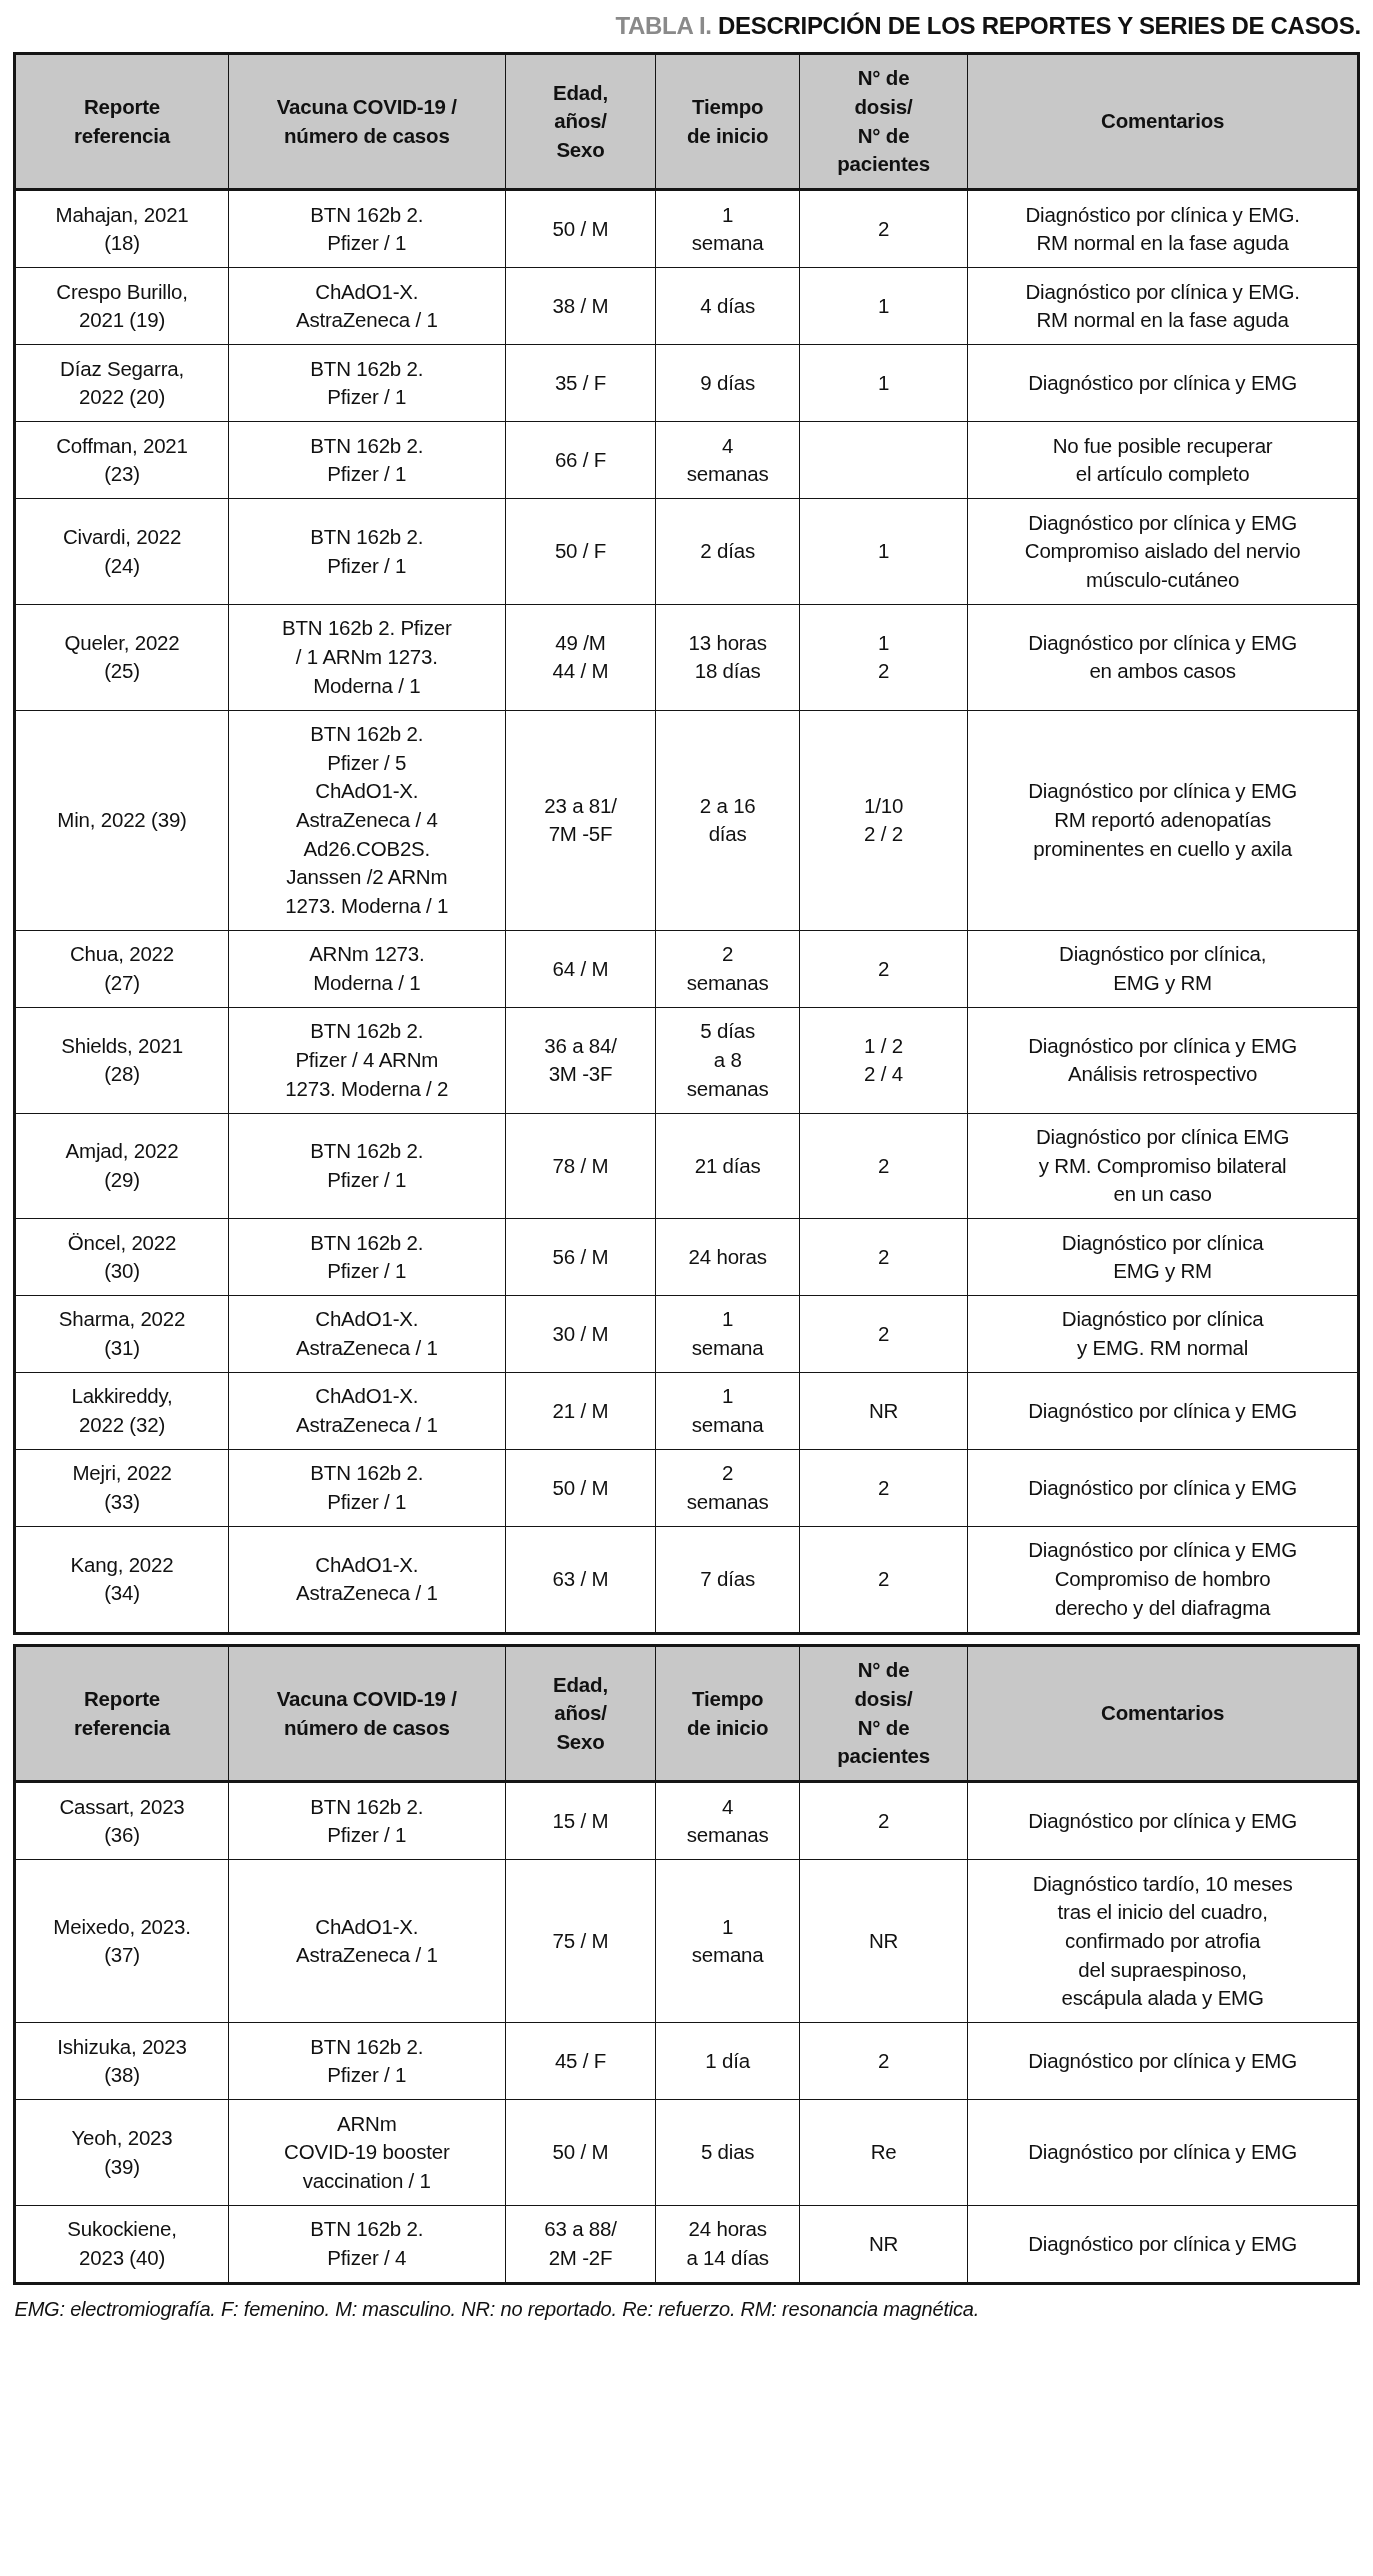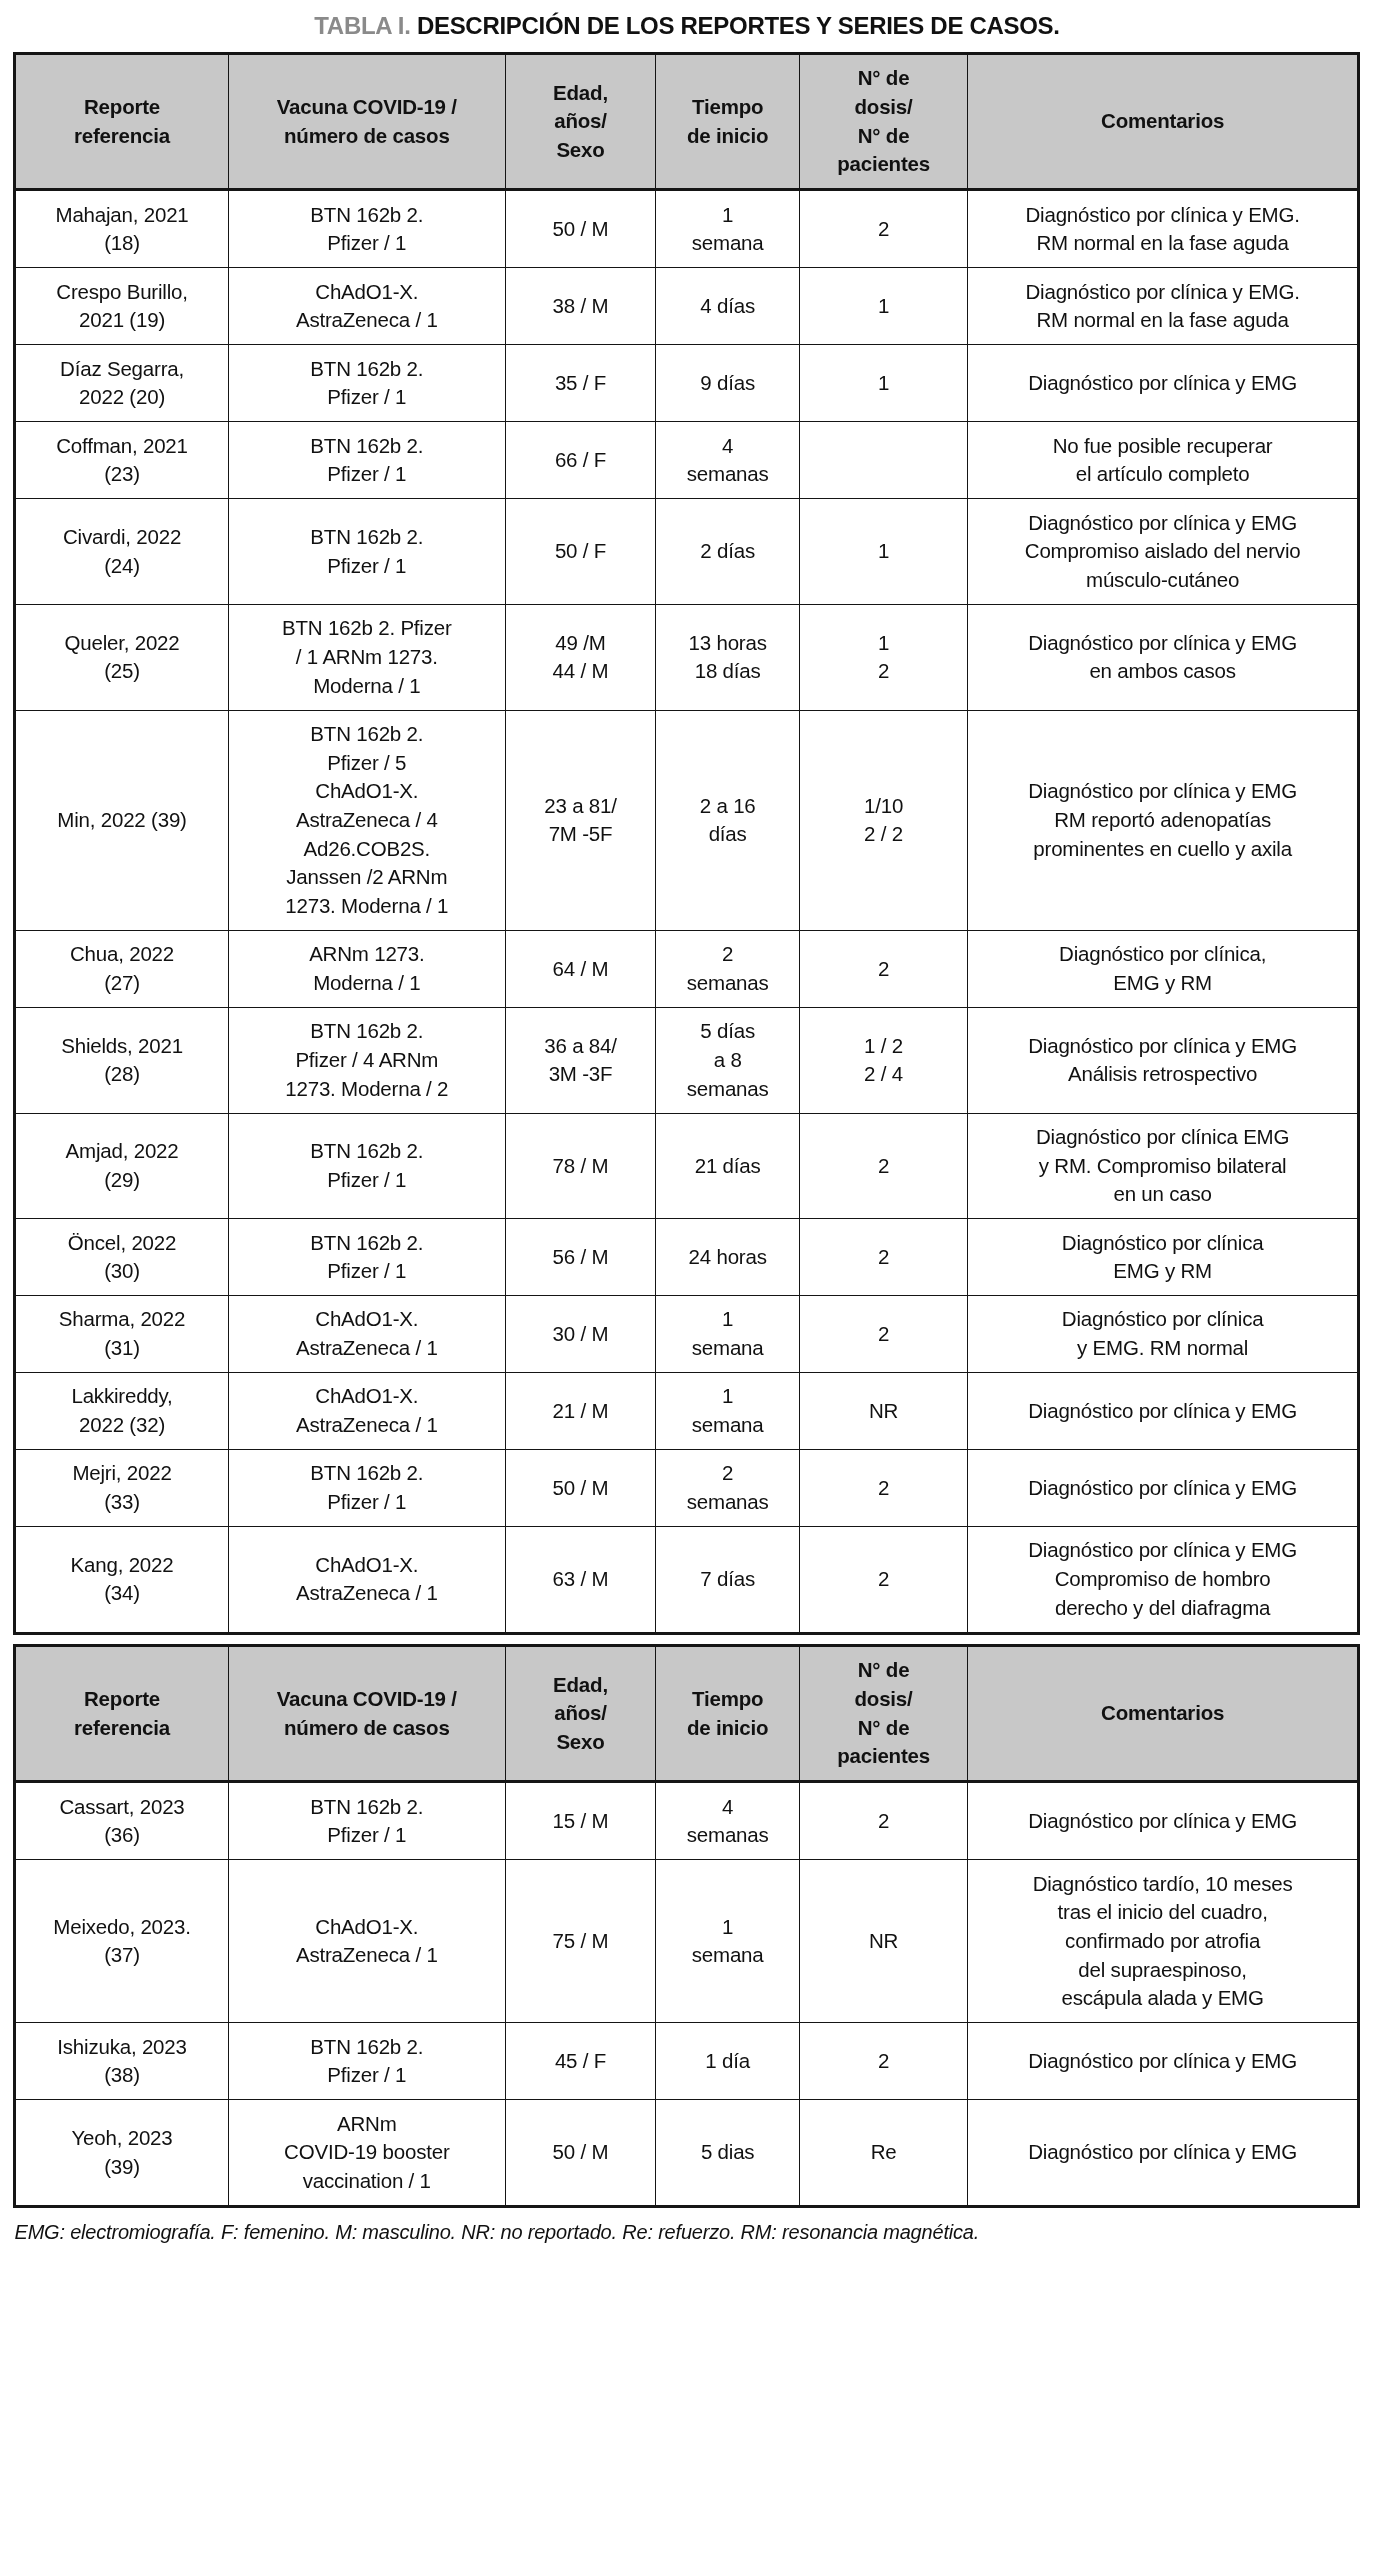--- a/index.html
+++ b/index.html
@@ -10,21 +10,21 @@
     color: #111111;
   }
   .page {
     width: 1374px;
     min-height: 2576px;
     background: #ffffff;
     box-sizing: border-box;
     padding-top: 8px;
   }
   .title {
-    text-align: center;
+    text-align: right;
     font-size: 24px;
     font-weight: bold;
     letter-spacing: -0.3px;
     margin: 4px 13.2px 12px 13.2px;
     white-space: nowrap;
   }
   .title .accent { color: #8a8a8a; }
   .title .rest   { color: #111111; }
   table.dtable {
     border-collapse: collapse;
@@ -348,19 +348,31 @@
       <td>Yeoh, 2023
 (39)</td>
       <td>ARNm
 COVID-19 booster
 vaccination / 1</td>
       <td>50 / M</td>
       <td>5 dias</td>
       <td>Re</td>
       <td>Diagnóstico por clínica y EMG</td>
     </tr>
+    <tr>
+      <td>Sukockiene,
+2023 (40)</td>
+      <td>BTN 162b 2.
+Pfizer / 4</td>
+      <td>63 a 88/
+2M -2F</td>
+      <td>24 horas
+a 14 días</td>
+      <td>NR</td>
+      <td>Diagnóstico por clínica y EMG</td>
+    </tr>
   </tbody>
     </table>
 
   <div class="footnote">EMG: electromiografía. F: femenino. M: masculino. NR: no reportado. Re: refuerzo. RM: resonancia magnética.</div>
 
 </div>
 
 
 </body></html>

